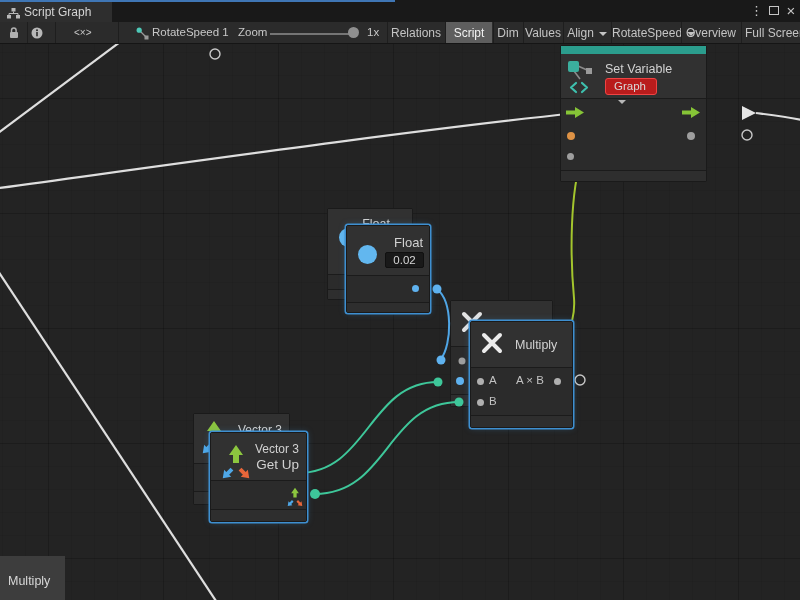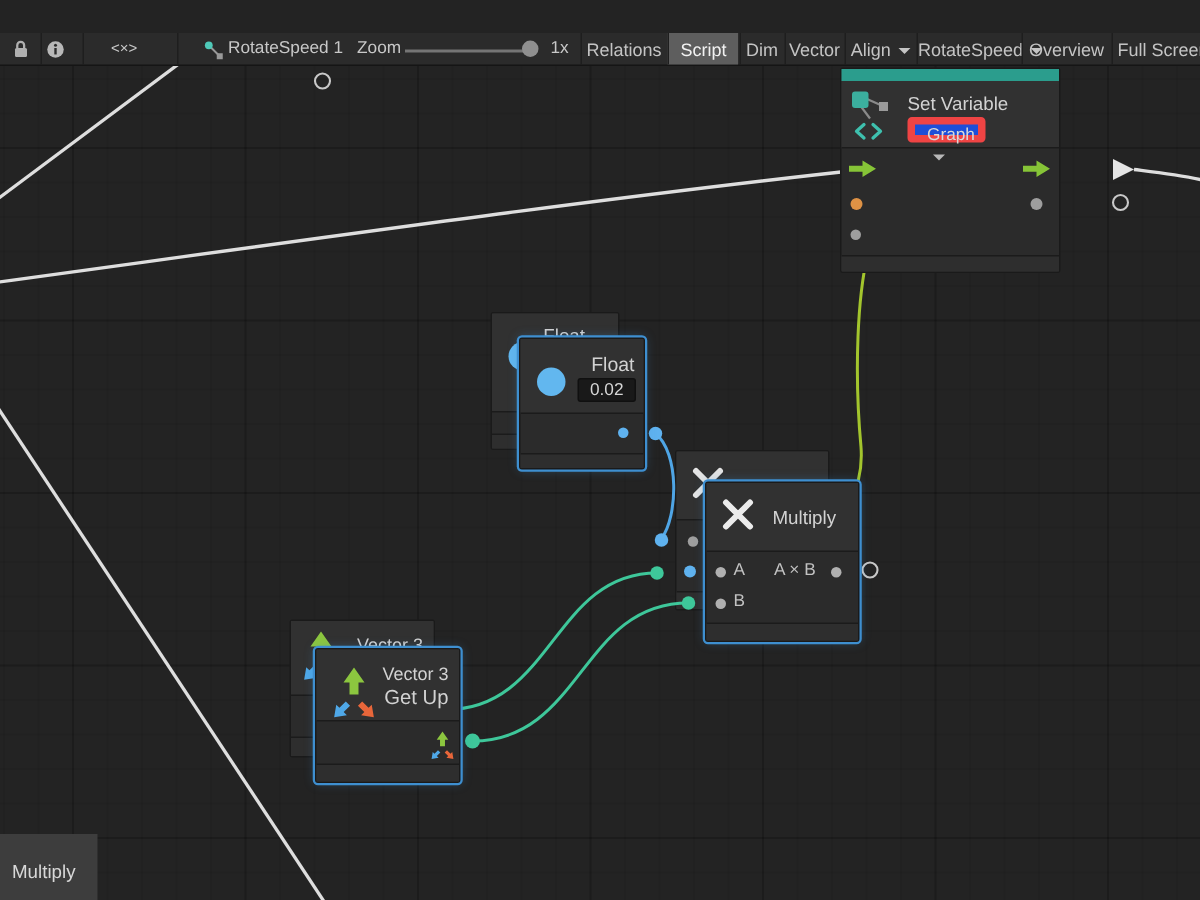--- a/index.html
+++ b/index.html
@@ -36,28 +36,45 @@
 
   
   .node { position:absolute; background:#2B2B2B; border:1px solid #1A1A1A; border-radius:2px; }
   .node.selected { box-shadow:0 0 0 1.5px #3E8FD0, 0 0 7px rgba(62,143,208,.35); }
   .nheader { position:absolute; left:0; top:0; right:0; background:#313131; border-bottom:1px solid #1B1B1B; }
   .nfooter { position:absolute; left:0; right:0; bottom:0; background:#2E2E2E; border-top:1px solid #1B1B1B; }
   .ntitle { position:absolute; color:#D2D2D2; font-size:12.5px; white-space:nowrap; }
   .plabel { position:absolute; color:#C2C2C2; font-size:11.5px; white-space:nowrap; }
   .dot { position:absolute; border-radius:50%; }
   .valbox { position:absolute; background:#191919; border:1px solid #101010; border-radius:2px; color:#D6D6D6; font-size:11.5px; text-align:center; }
-  .ddown { position:absolute; background:#1d4ed8; border:5px solid #ef4444; border-radius:3px; color:#D8D8D8; font-size:11.5px; }
+  .ddown { position:absolute; background:#b91c1c; border:1px solid #ef4444; border-radius:3px; color:#D8D8D8; font-size:11.5px; }
   .tooltip { position:absolute; background:#3D3D3D; color:#D8D8D8; font-size:12.5px; }
 </style>
 </head>
 <body>
 
 <div id="stage">
 
+  <div id="tabbar">
+    <div id="focusline"></div>
+    <div id="tab">
+      <svg class="abs" style="left:7px;top:6px" width="13" height="11" viewBox="0 0 13 11">
+        <rect x="4.5" y="0" width="4" height="3.5" fill="#B8B8B8"></rect>
+        <rect x="0" y="7" width="4" height="3.5" fill="#B8B8B8"></rect>
+        <rect x="9" y="7" width="4" height="3.5" fill="#B8B8B8"></rect>
+        <path d="M6.5,3.5 V5.5 M2,7 V5.5 H11 V7" stroke="#B8B8B8" stroke-width="1" fill="none"></path>
+      </svg>
+      <span class="lbl">Script Graph</span>
+    </div>
+    <div class="winbtn" style="left:750px;width:12px">⋮</div>
+    <div class="winbtn" style="left:766px;width:16px">
+      <div class="abs" style="left:3px;top:6px;width:10px;height:9px;border:1.5px solid #C6C6C6"></div>
+    </div>
+    <div class="winbtn" style="left:784px;width:14px;font-size:15px">×</div>
+  </div>
 
   <div id="toolbar">
     <svg class="abs" style="left:8px;top:4px" width="12" height="13" viewBox="0 0 12 13">
       <path d="M3.5,6 V4.2 a2.3,2.3 0 0 1 4.6,0 V6" stroke="#B0B0B0" stroke-width="1.5" fill="none"></path>
       <rect x="2" y="6" width="8" height="6" rx="1" fill="#B0B0B0"></rect>
     </svg>
     <div class="sep" style="left:27px"></div>
     <svg class="abs" style="left:31px;top:5px" width="12" height="12" viewBox="0 0 12 12">
       <circle cx="6" cy="6" r="5.5" fill="#B8B8B8"></circle>
       <circle cx="6" cy="3.2" r="1" fill="#2B2B2B"></circle>
@@ -72,21 +89,21 @@
       <rect x="8.5" y="8.5" width="4" height="4" fill="#999"></rect>
     </svg>
     <div class="tbtxt" style="left:152px">RotateSpeed 1</div>
     <div class="tbtxt" style="left:238px">Zoom</div>
     <div class="abs" style="left:270px;top:10.5px;width:83px;height:2px;background:#757575"></div>
     <div class="abs" style="left:348px;top:5px;width:11px;height:11px;border-radius:50%;background:#8F8F8F"></div>
     <div class="tbtxt" style="left:367px">1x</div>
     <div class="tbbtn" style="left:387px;width:57px">Relations</div>
     <div class="tbbtn active" style="left:445px;width:47px">Script</div>
     <div class="tbbtn" style="left:493px;width:29px">Dim</div>
-    <div class="tbbtn" style="left:523px;width:39px">Vector</div>
+    <div class="tbbtn" style="left:523px;width:39px">Values</div>
     <div class="tbbtn" style="left:563px;width:47px"><span>Align</span><span class="caret"></span></div>
     <div class="tbbtn" style="left:611px;width:69px"><span>RotateSpeed</span><span class="caret"></span></div>
     <div class="tbbtn" style="left:681px;width:59px">Overview</div>
     <div class="tbbtn" style="left:741px;width:70px;text-align:left;padding-left:3px">Full Screen</div>
   </div>
 
   <div id="canvas">
 
     <div class="node" style="left:327px;top:164px;width:86px;height:92px">
       <div class="nheader" style="height:66px"></div>

